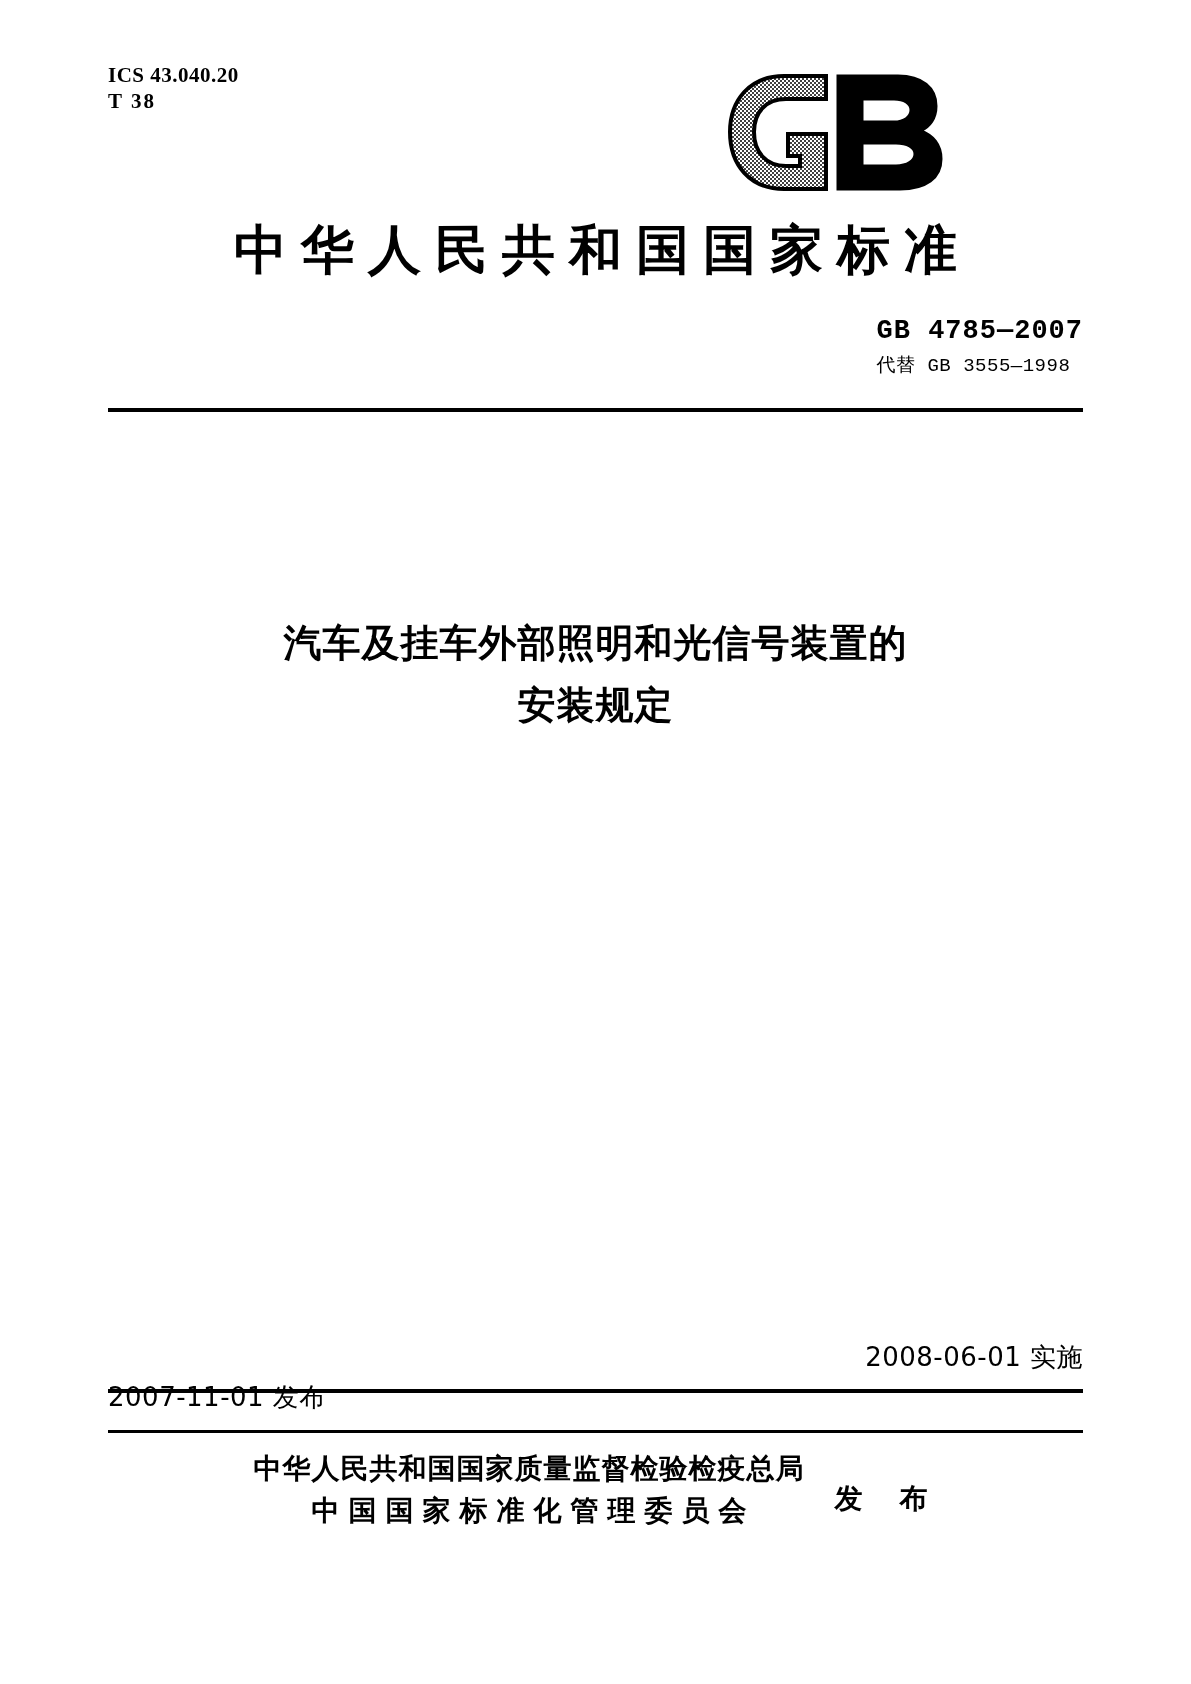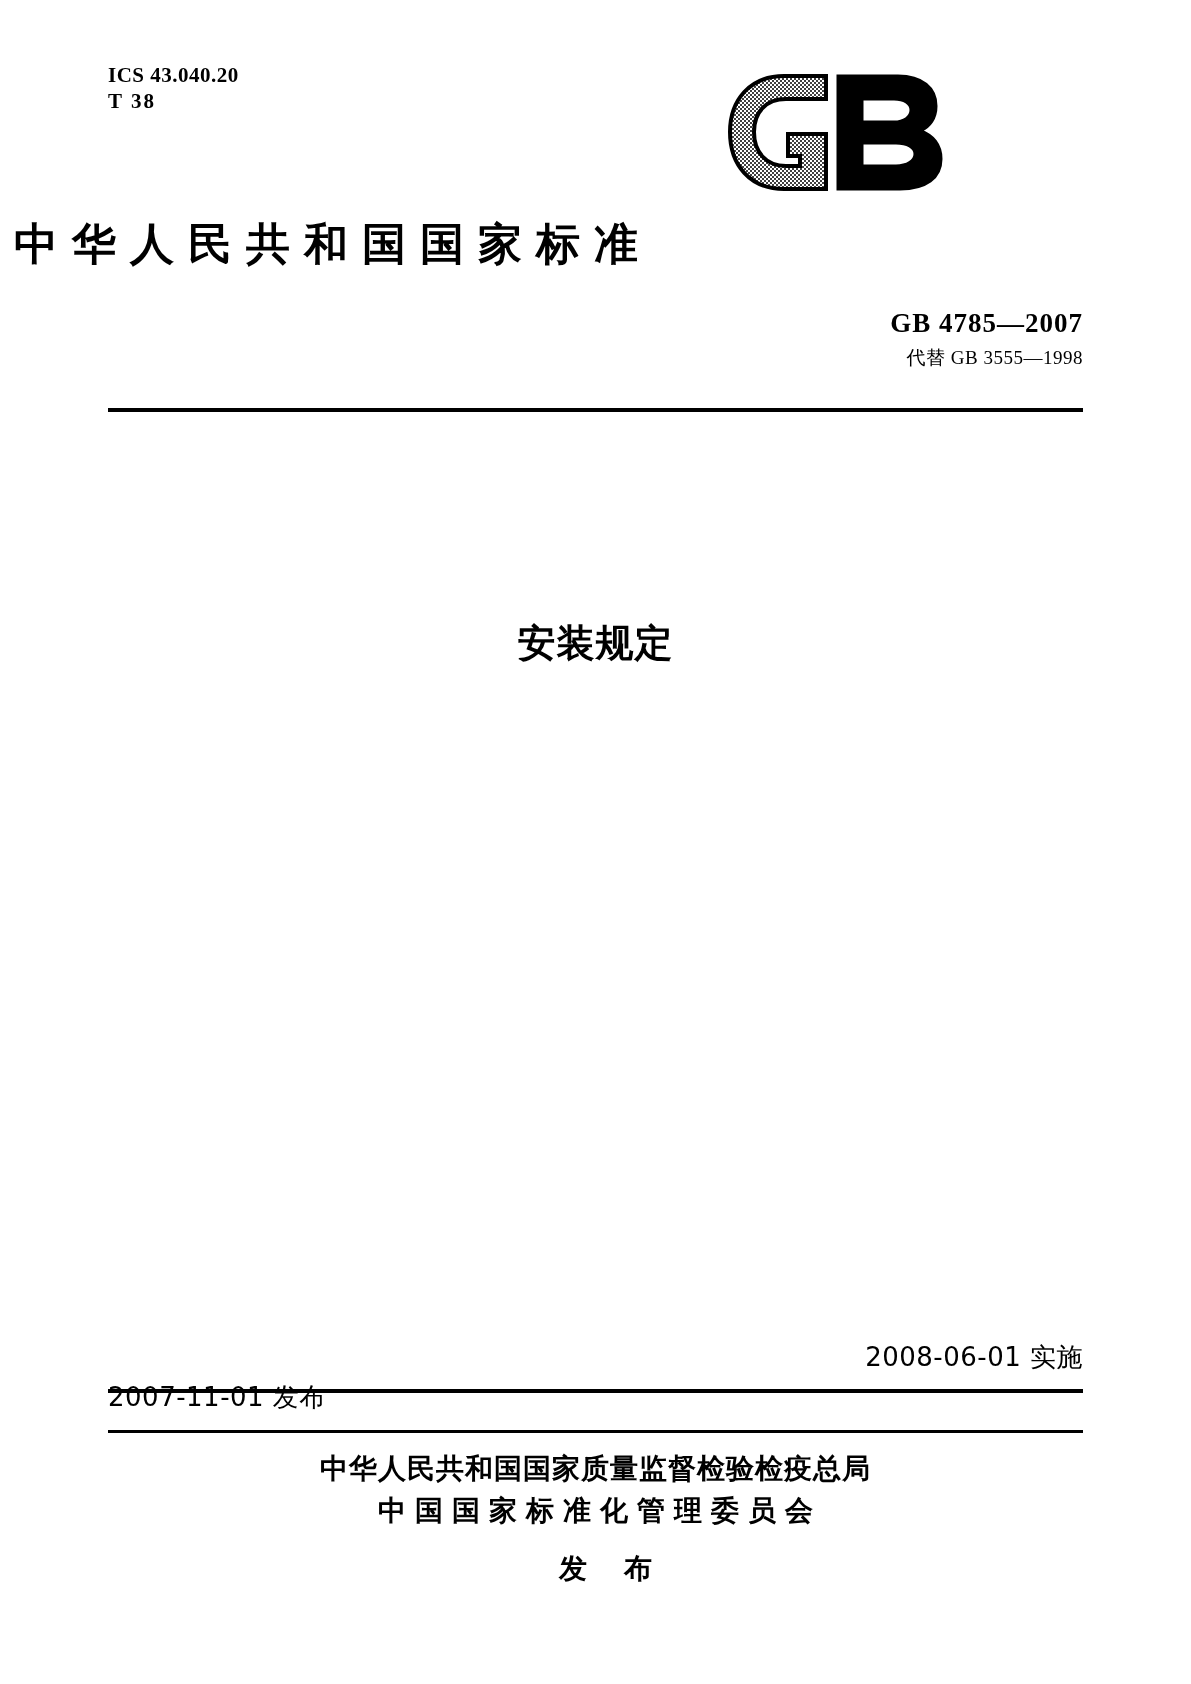--- a/index.html
+++ b/index.html
@@ -45,36 +45,36 @@
     width: 240px;
     height: 125px;
   }
 
   
   .cn-standard-title {
     position: absolute;
     left: 0;
     top: 215px;
     width: 1191px;
-    text-align: left;
-    font-family: "DejaVu Sans", sans-serif;
-    font-weight: bold;
-    font-size: 44px;
+    text-align: center;
+    font-family: "DejaVu Sans", sans-serif;
+    font-weight: bold;
+    font-size: 53px;
     letter-spacing: 14px;
     text-indent: 14px;
     white-space: nowrap;
   }
 
   
   .std-number {
     position: absolute;
     right: 108px;
-    top: 308px;
-    text-align: right;
-    font-family: Liberation Serif, serif;
+    top: 316px;
+    text-align: left;
+    font-family: Liberation Mono, monospace;
   }
   .std-number .num {
     font-size: 27px;
     font-weight: bold;
     letter-spacing: 1px;
   }
   .std-number .replaces {
     font-size: 19px;
     margin-top: 6px;
     letter-spacing: 0.5px;
@@ -137,21 +137,20 @@
 
   
   .publisher {
     position: absolute;
     left: 0;
     top: 1448px;
     width: 1191px;
     display: flex;
     justify-content: center;
     align-items: center;
-    flex-direction: column;
   }
   .publisher-names {
     font-family: "DejaVu Sans", sans-serif;
     font-weight: bold;
     font-size: 28px;
     line-height: 42px;
     text-align: center;
   }
   .publisher-names .line1 { letter-spacing: 1px; }
   .publisher-names .line2 { letter-spacing: 9px; text-indent: 9px; text-align: center; }
@@ -199,20 +198,21 @@
   <div class="cn-standard-title">中华人民共和国国家标准</div>
 
   <div class="std-number">
     <div class="num">GB 4785—2007</div>
     <div class="replaces">代替 GB 3555—1998</div>
   </div>
 
   <div class="rule rule-top"></div>
 
   <div class="doc-title-cn">
+    <div>汽车及挂车外部照明和光信号装置的</div>
     <div>安装规定</div>
   </div>
 
 
   <div class="date-issue">2007-11-01 发布</div>
   <div class="date-impl">2008-06-01 实施</div>
 
   <div class="rule rule-bottom"></div>
   <div class="rule rule-foot"></div>
 

